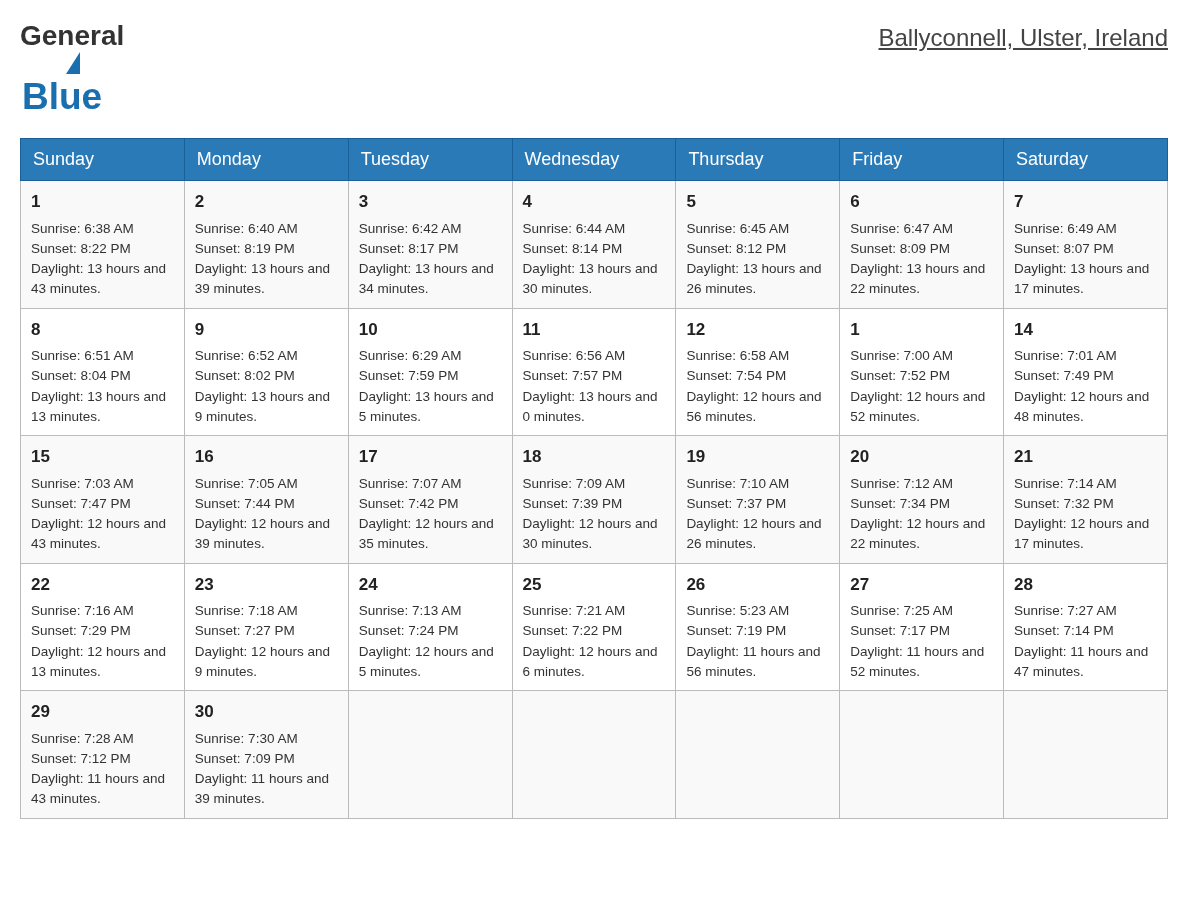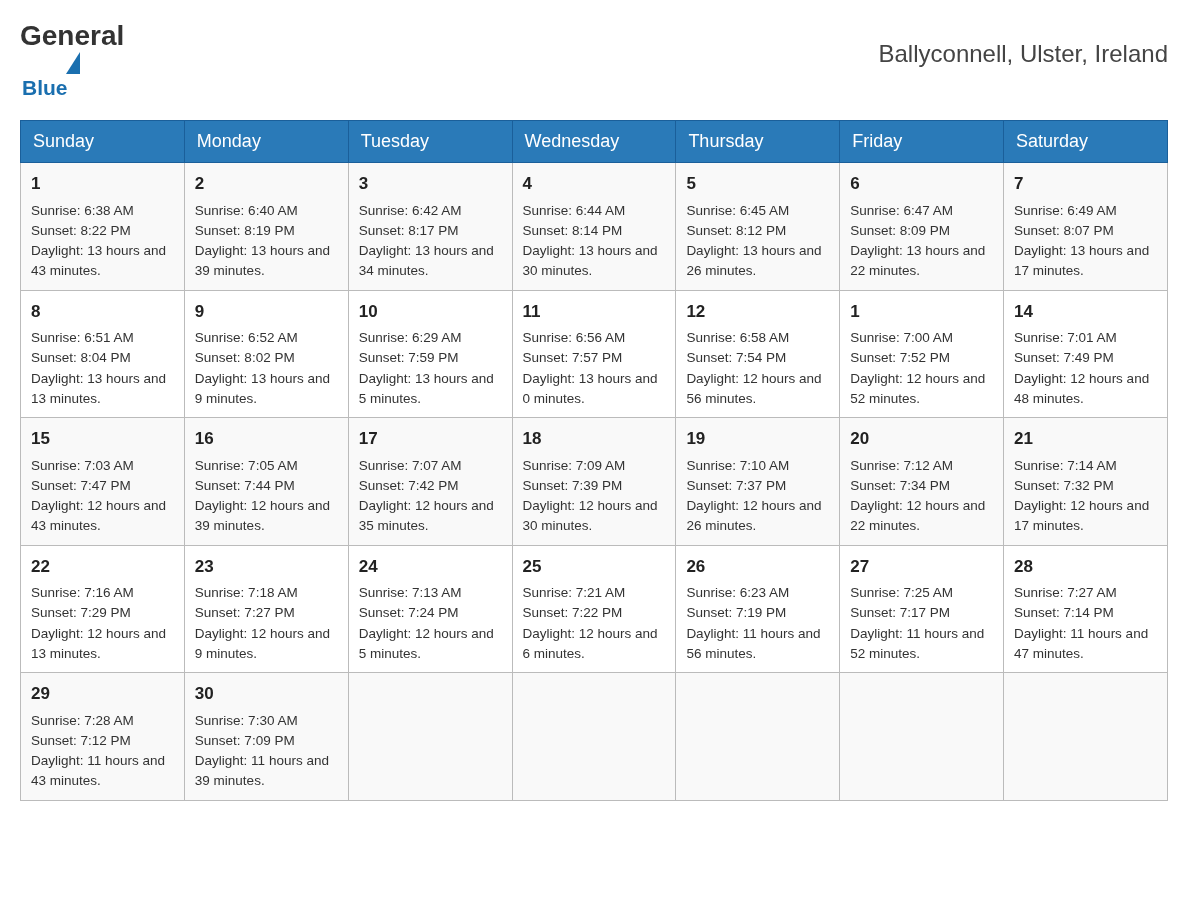--- a/index.html
+++ b/index.html
@@ -33,38 +33,39 @@
     }
     .logo-triangle {
       width: 0;
       height: 0;
       border-left: 14px solid transparent;
       border-bottom: 22px solid #1a6faf;
       margin-left: 2px;
       margin-bottom: 2px;
     }
     .logo-blue {
-      font-size: 21px;
+      font-size: 37px;
       font-weight: bold;
       color: #1a6faf;
       margin-left: 2px;
     }
     .title-section {
       text-align: right;
     }
     .month-year {
       font-size: 52px;
       font-weight: normal;
       color: #222;
       line-height: 1.1;
     }
     .location {
       font-size: 24px;
       color: #444;
-      margin-top: 20px;
+      margin-top: 4px;
+      text-decoration: underline;
     }
     .calendar-table {
       width: 100%;
       border-collapse: collapse;
       border: 1px solid #d946ef;
     }
     .calendar-table th {
       background-color: #2a7ab8;
       color: #fff;
       font-size: 18px;
@@ -154,21 +155,21 @@
         <td><span class="day-number">18</span><span>Sunrise: 7:09 AM</span><br><span>Sunset: 7:39 PM</span><br><span>Daylight: 12 hours and 30 minutes.</span></td>
         <td><span class="day-number">19</span><span>Sunrise: 7:10 AM</span><br><span>Sunset: 7:37 PM</span><br><span>Daylight: 12 hours and 26 minutes.</span></td>
         <td><span class="day-number">20</span><span>Sunrise: 7:12 AM</span><br><span>Sunset: 7:34 PM</span><br><span>Daylight: 12 hours and 22 minutes.</span></td>
         <td><span class="day-number">21</span><span>Sunrise: 7:14 AM</span><br><span>Sunset: 7:32 PM</span><br><span>Daylight: 12 hours and 17 minutes.</span></td>
       </tr>
       <tr>
         <td><span class="day-number">22</span><span>Sunrise: 7:16 AM</span><br><span>Sunset: 7:29 PM</span><br><span>Daylight: 12 hours and 13 minutes.</span></td>
         <td><span class="day-number">23</span><span>Sunrise: 7:18 AM</span><br><span>Sunset: 7:27 PM</span><br><span>Daylight: 12 hours and 9 minutes.</span></td>
         <td><span class="day-number">24</span><span>Sunrise: 7:13 AM</span><br><span>Sunset: 7:24 PM</span><br><span>Daylight: 12 hours and 5 minutes.</span></td>
         <td><span class="day-number">25</span><span>Sunrise: 7:21 AM</span><br><span>Sunset: 7:22 PM</span><br><span>Daylight: 12 hours and 6 minutes.</span></td>
-        <td><span class="day-number">26</span><span>Sunrise: 6:23 AM</span><br><span>Sunset: 7:19 PM</span><br><span>Daylight: 11 hours and 56 minutes.</span></td>
+        <td><span class="day-number">26</span><span>Sunrise: 5:23 AM</span><br><span>Sunset: 7:19 PM</span><br><span>Daylight: 11 hours and 56 minutes.</span></td>
         <td><span class="day-number">27</span><span>Sunrise: 7:25 AM</span><br><span>Sunset: 7:17 PM</span><br><span>Daylight: 11 hours and 52 minutes.</span></td>
         <td><span class="day-number">28</span><span>Sunrise: 7:27 AM</span><br><span>Sunset: 7:14 PM</span><br><span>Daylight: 11 hours and 47 minutes.</span></td>
       </tr>
       <tr>
         <td><span class="day-number">29</span><span>Sunrise: 7:28 AM</span><br><span>Sunset: 7:12 PM</span><br><span>Daylight: 11 hours and 43 minutes.</span></td>
         <td><span class="day-number">30</span><span>Sunrise: 7:30 AM</span><br><span>Sunset: 7:09 PM</span><br><span>Daylight: 11 hours and 39 minutes.</span></td>
         <td class="empty-cell"></td>
         <td class="empty-cell"></td>
         <td class="empty-cell"></td>
         <td class="empty-cell"></td>

